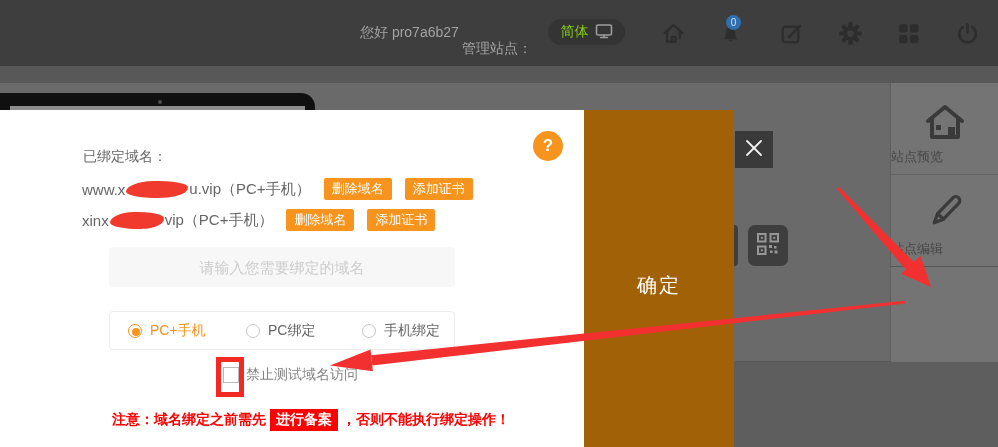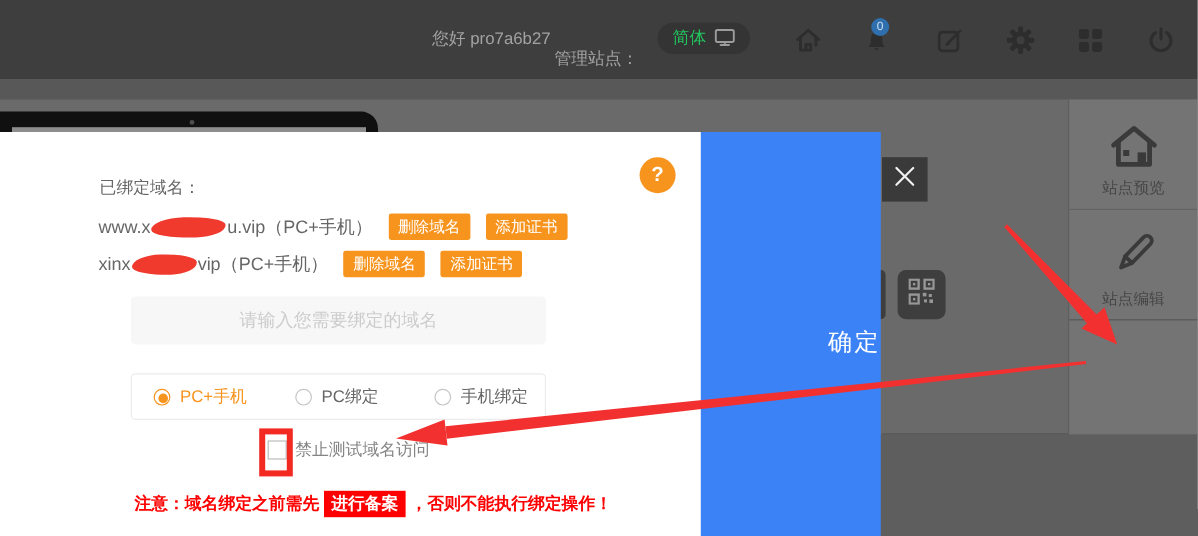--- a/index.html
+++ b/index.html
@@ -10,33 +10,33 @@
   
   .topbar { position:absolute; left:0; top:0; width:998px; height:66px; background:#3e3e3e; }
   .substrip { position:absolute; left:0; top:66px; width:998px; height:17px; background:#585858; }
   .bottomstrip { position:absolute; left:0; top:362px; width:998px; height:85px; background:#5e5e5e; }
   .bottomline { position:absolute; left:735px; top:361px; width:263px; height:1px; background:#565656; }
 
   .greet { position:absolute; left:360px; top:24px; color:#a2a2a2; font-size:14px; white-space:nowrap; }
   .manage { position:absolute; left:462px; top:24px; color:#a2a2a2; font-size:14px; white-space:nowrap;margin-top:16px; }
   .langpill { position:absolute; left:548px; top:19px; width:77px; height:26px; background:#343434;
               border-radius:13px; display:flex; align-items:center; justify-content:center; gap:6px;
-              color:#22c55e; font-size:14px; cursor:pointer; }
+              color:#84cc16; font-size:14px; cursor:pointer; }
   .hicon { position:absolute; top:19px; width:28px; height:28px; display:flex; align-items:center; justify-content:center; cursor:pointer; }
   .badge { position:absolute; left:726px; top:15px; width:15px; height:15px; border-radius:50%;
            background:#2f6fae; color:#cfe2f3; font-size:10px; line-height:15px; text-align:center; z-index:3; }
 
   
   .tablet { position:absolute; left:-14px; top:93px; width:329px; height:60px; background:#101010; border-radius:14px; }
   .tablet .cam { position:absolute; left:172px; top:7px; width:4px; height:4px; border-radius:50%; background:#4d4d4d; }
   .tablet .screen { position:absolute; left:24px; top:13px; width:295px; height:5px; background:#8d8d8d; }
 
   
   .sidebar { position:absolute; left:890px; top:83px; width:108px; height:279px; background:#747474; border-left:1px solid #5e5e5e; }
-  .side-item { position:relative; width:100%; height:92px; border-bottom:1px solid #636363; cursor:pointer; text-align:center; }
+  .side-item { position:relative; width:100%; height:92px; border-bottom:1px solid #636363; cursor:pointer; }
   .side-item:last-child { border-bottom:1px solid #565656; }
   .side-item .sicon { position:absolute; left:50%; transform:translateX(-50%); top:16px; }
   .side-item .slabel { position:absolute; left:0; right:0; bottom:8px; color:#474747; font-size:13px; }
 
   
   .modal { position:absolute; left:0; top:110px; width:700px; height:337px; background:#ffffff; z-index:5; }
   .bound-label { position:absolute; left:83px; top:38px; color:#666; font-size:14px; }
   .dom-row { position:absolute; left:82px; height:22px; display:flex; align-items:center; white-space:nowrap;
              color:#666; font-size:15px; }
   .dom-row.r1 { top:68px; }
@@ -56,22 +56,22 @@
   .rdot { width:14px; height:14px; border-radius:50%; border:1.5px solid #c6c6c6; background:#fff; position:relative; }
   .radio-item.selected { color:#f7941e; }
   .radio-item.selected .rdot { border-color:#f7941e; }
   .radio-item.selected .rdot::after { content:""; position:absolute; left:3px; top:3px; width:8px; height:8px; border-radius:50%; background:#f7941e; }
   .cbx-annotation { position:absolute; left:216px; top:247px; width:28px; height:40px; border:5px solid #f32a22; z-index:8; pointer-events:none; }
   .checkbox { position:absolute; left:223px; top:257px; width:16px; height:16px; border:1.5px solid #bbb; background:#fff; cursor:pointer; }
   .cbx-label { position:absolute; left:246px; top:256px; font-size:14px; color:#848484; }
   .note { position:absolute; left:112px; top:299px; font-size:14px; font-weight:bold; color:#fe0000; white-space:nowrap; }
   .note .beian { background:#fe0000; color:#fff; padding:2px 6px; margin:0 4px; cursor:pointer; display:inline-block; }
 
-  .confirm-col { position:absolute; left:584px; top:110px; width:150px; height:337px; background:#3b82f6;
-                 z-index:6; cursor:pointer; color:#fff; font-size:20px; text-align:right; border:none; }
+  .confirm-col { position:absolute; left:584px; top:110px; width:150px; height:337px; background:#a16207;
+                 z-index:6; cursor:pointer; color:#fff; font-size:20px; text-align:center; border:none; }
   .confirm-col span { position:absolute; left:0; right:0; top:162px; letter-spacing:2px; }
   .help-bubble { position:absolute; left:533px; top:131px; width:30px; height:30px; border-radius:50%;
                  background:#f7941e; color:#fff; font-size:17px; font-weight:bold; text-align:center;
                  line-height:30px; z-index:7; cursor:pointer; }
   .close-btn { position:absolute; left:735px; top:131px; width:38px; height:37px; background:#3a3a3a;
                display:flex; align-items:center; justify-content:center; cursor:pointer; z-index:7; }
   .qr-btn { position:absolute; left:748px; top:225px; width:40px; height:41px; background:#3e3e3e;
             border-radius:7px; display:flex; align-items:center; justify-content:center; cursor:pointer; z-index:6; }
   .hidden-btn-sliver { position:absolute; left:729px; top:225px; width:9px; height:41px; background:#3e3e3e; border-radius:4px; z-index:4; }
 

